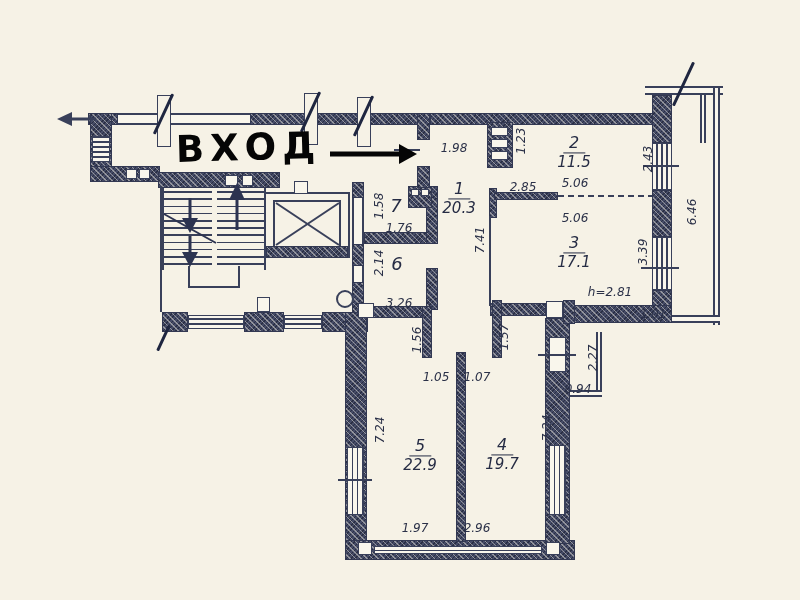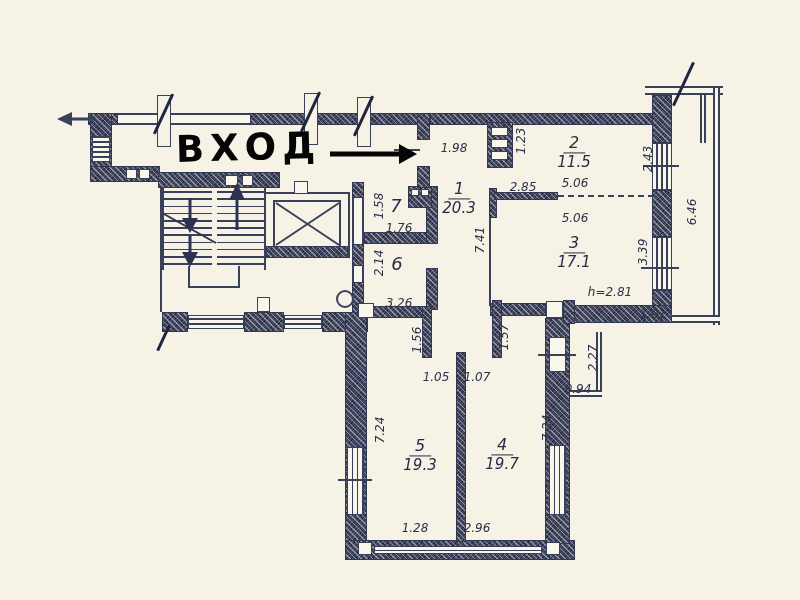--- a/index.html
+++ b/index.html
@@ -192,21 +192,21 @@
   <div class="abs room z5" style="left:574px;top:253px">
     <div class="room-num">3</div>
     <div class="room-area">17.1</div>
   </div>
   <div class="abs room z5" style="left:502px;top:455px">
     <div class="room-num">4</div>
     <div class="room-area">19.7</div>
   </div>
   <div class="abs room z5" style="left:420px;top:456px">
     <div class="room-num">5</div>
-    <div class="room-area">19.3</div>
+    <div class="room-area">22.9</div>
   </div>
   <div class="abs room-solo z5" style="left:397px;top:263px">6</div>
   <div class="abs room-solo z5" style="left:396px;top:205px">7</div>
 
   <span class="abs dim z5" style="left:454px;top:148px">1.98</span>
   <span class="abs dim v z5" style="left:521px;top:141px">1.23</span>
   <span class="abs dim z5" style="left:523px;top:187px">2.85</span>
   <span class="abs dim z5" style="left:575px;top:183px">5.06</span>
   <span class="abs dim z5" style="left:575px;top:218px">5.06</span>
   <span class="abs dim v z5" style="left:648px;top:159px">2.43</span>
@@ -218,18 +218,18 @@
   <span class="abs dim v z5" style="left:379px;top:206px">1.58</span>
   <span class="abs dim z5" style="left:399px;top:228px">1.76</span>
   <span class="abs dim v z5" style="left:379px;top:263px">2.14</span>
   <span class="abs dim z5" style="left:399px;top:303px">3.26</span>
   <span class="abs dim v z5" style="left:417px;top:340px">1.56</span>
   <span class="abs dim v z5" style="left:504px;top:337px">1.57</span>
   <span class="abs dim z5" style="left:436px;top:377px">1.05</span>
   <span class="abs dim z5" style="left:477px;top:377px">1.07</span>
   <span class="abs dim v z5" style="left:380px;top:430px">7.24</span>
   <span class="abs dim v z5" style="left:547px;top:428px">7.24</span>
-  <span class="abs dim z5" style="left:415px;top:528px">1.28</span>
+  <span class="abs dim z5" style="left:415px;top:528px">1.97</span>
   <span class="abs dim z5" style="left:477px;top:528px">2.96</span>
   <span class="abs dim z5" style="left:578px;top:389px">0.94</span>
   <span class="abs dim v z5" style="left:593px;top:358px">2.27</span>
 
 </div>
 
 </body></html>

